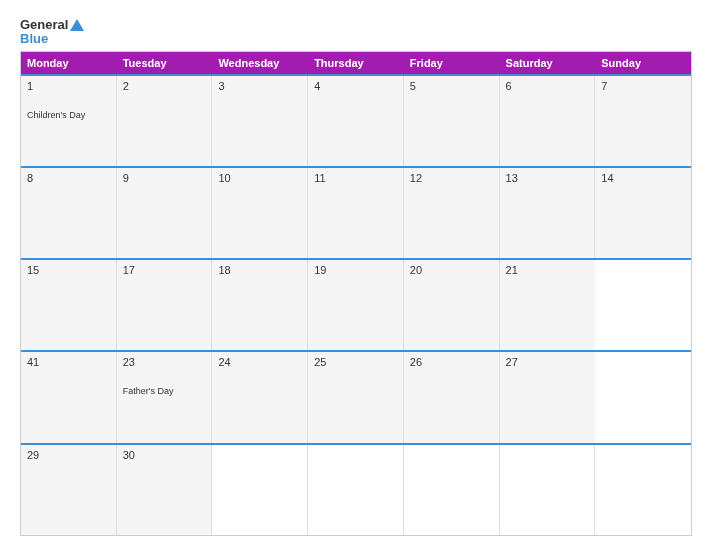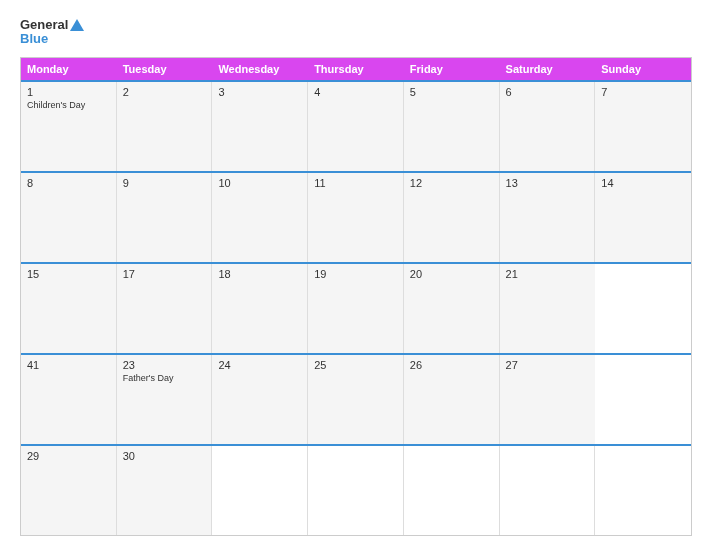--- a/index.html
+++ b/index.html
@@ -15,21 +15,21 @@
       height: 550px;
       padding: 18px 20px 14px 20px;
       display: flex;
       flex-direction: column;
     }
     
     .header {
       display: flex;
       align-items: center;
       justify-content: space-between;
-      margin-bottom: 10px;
+      margin-bottom: 4px;
     }
     .logo {
       display: flex;
       align-items: center;
       gap: 3px;
     }
     .month-title {
       font-size: 28px;
       font-weight: normal;
       color: #222;
@@ -42,21 +42,21 @@
     
     .calendar {
       flex: 1;
       display: flex;
       flex-direction: column;
       border: 1px solid #ccc;
     }
     .cal-header {
       display: grid;
       grid-template-columns: repeat(7, 1fr);
-      background-color: #d946ef;
+      background-color: #a21caf;
     }
     .cal-header-cell {
       color: #fff;
       font-size: 11px;
       font-weight: bold;
       padding: 5px 6px;
       text-align: left;
     }
     .cal-body {
       flex: 1;
@@ -83,21 +83,21 @@
       background: #fff;
     }
     .day-number {
       font-size: 11px;
       color: #333;
       font-weight: normal;
     }
     .holiday-label {
       font-size: 9px;
       color: #333;
-      margin-top: 2px;
+      margin-top: 18px;
       line-height: 1.3;
     }
   </style>
 </head>
 <body>
 
 <div class="page">
 
   <div class="header">
     <div class="logo">

